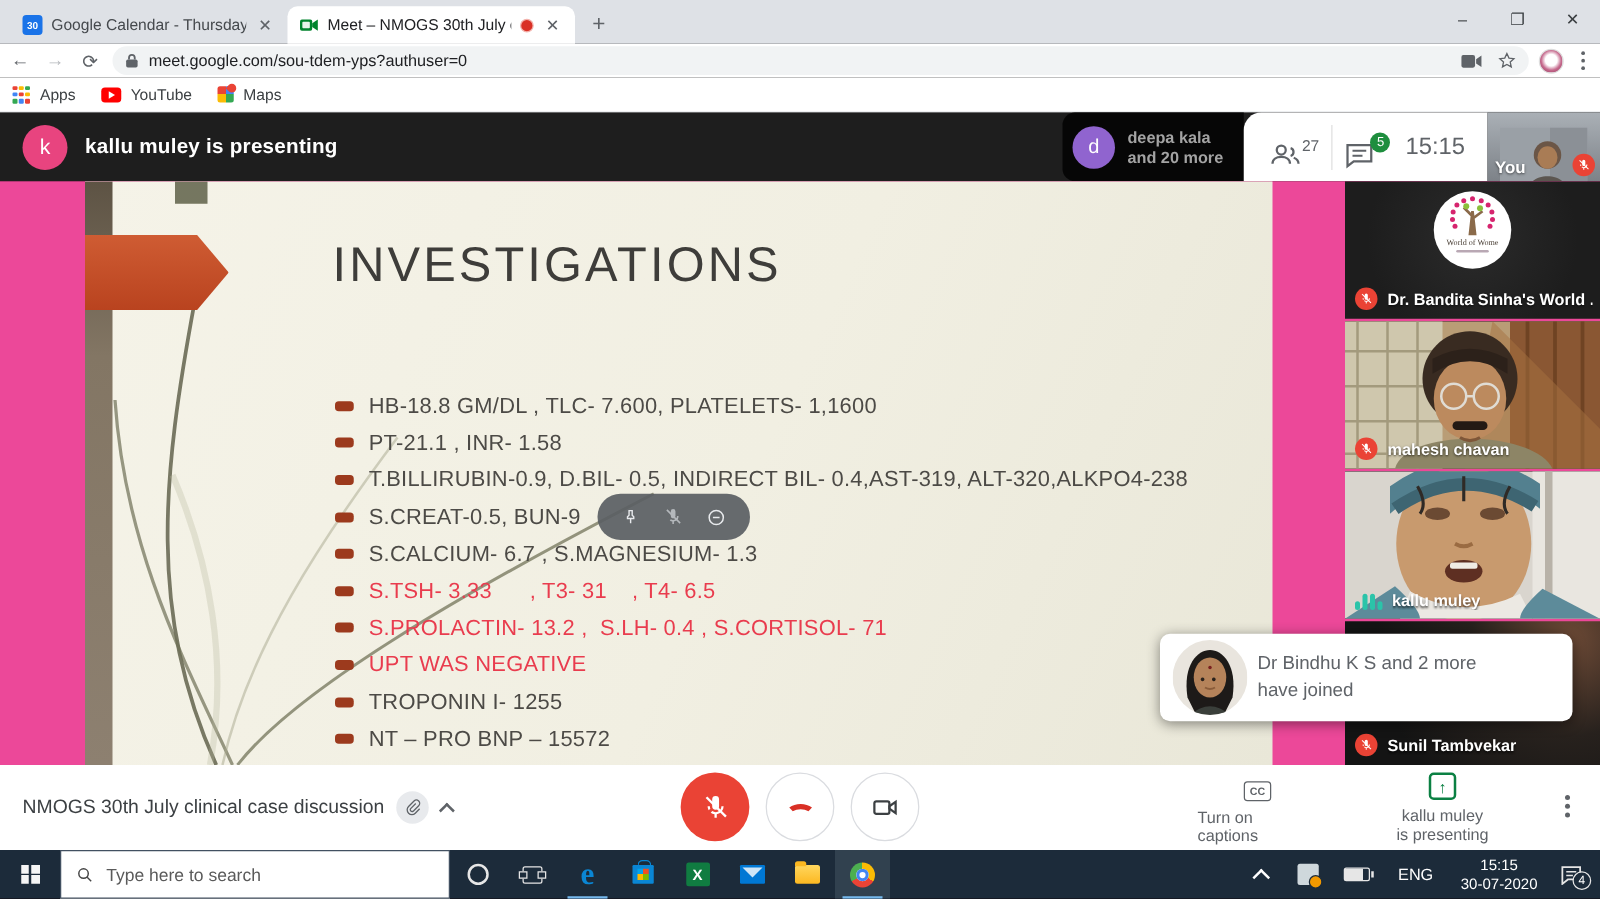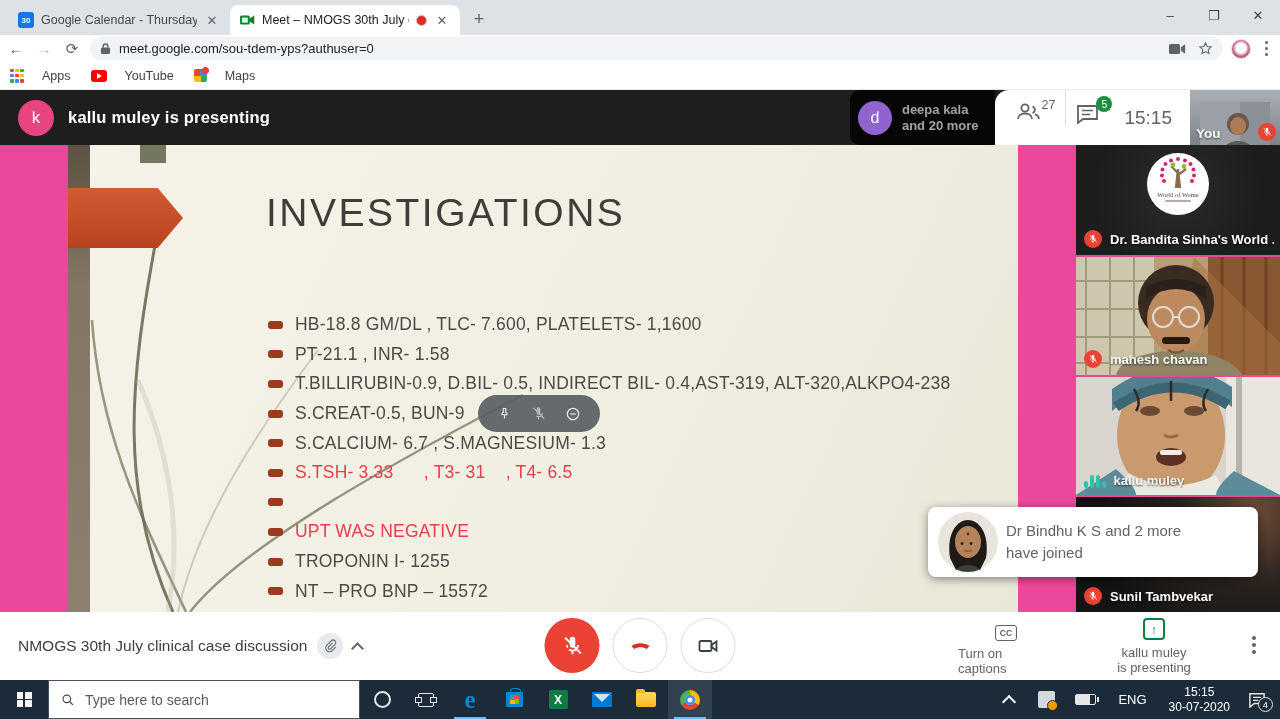--- a/index.html
+++ b/index.html
@@ -25,37 +25,37 @@
   .nav-ic { width:20px; height:20px; display:flex; align-items:center; justify-content:center; font-size:15px; color:#5f6368; }
   .nav-ic.disabled { color:#b6b9bd; }
   .omnibox { flex:1; height:23px; background:#f1f3f4; border-radius:12px; display:flex; align-items:center; padding:0 10px; gap:8px; }
   .url { flex:1; font-size:13px; color:#202124; white-space:nowrap; overflow:hidden; }
   .omni-right { display:flex; gap:12px; align-items:center; }
   .avatar-browser { width:20px; height:20px; border-radius:50%; background:radial-gradient(circle at 50% 45%, #fff 35%, #c56a8d 60%, #8e2f55 100%); border:1px solid #ddd; }
   .kebab-v { display:flex; flex-direction:column; gap:2.5px; padding:0 6px; }
   .kebab-v i { width:3.5px; height:3.5px; border-radius:50%; background:#5f6368; }
 
   .bookmarks { height:28px; background:#fff; border-bottom:1px solid #e8eaed; display:flex; align-items:center; padding:0 10px; gap:20px; }
-  .bm { display:flex; align-items:center; gap:18px; font-size:12.5px; color:#3c4043; }
+  .bm { display:flex; align-items:center; gap:8px; font-size:12.5px; color:#3c4043; }
   .apps-grid { width:14px; height:14px; display:grid; grid-template-columns:repeat(3,1fr); gap:1.2px; }
   .apps-grid i { border-radius:1px; }
   .yt-ic { width:16px; height:12px; background:#ff0000; border-radius:3px; position:relative; }
   .yt-ic:after { content:""; position:absolute; left:6px; top:3px; border-left:5px solid #fff; border-top:3px solid transparent; border-bottom:3px solid transparent; }
   .maps-ic { width:13px; height:13px; background:conic-gradient(#4285f4 0 25%, #34a853 0 50%, #fbbc05 0 75%, #ea4335 0 100%); border-radius:2px; position:relative; }
   .maps-ic:after { content:""; position:absolute; right:-2px; top:-2px; width:7px; height:7px; background:#ea4335; border-radius:50% 50% 50% 0; transform:rotate(45deg); }
 
   
   .meet-header { height:55px; background:#1e1e1e; display:flex; align-items:center; position:relative; }
   .pres-avatar { width:36px; height:36px; border-radius:50%; background:#e8447f; color:#fff; font-size:17px; display:flex; align-items:center; justify-content:center; margin:0 14px 0 18px; }
   .pres-text { color:#fff; font-size:16.5px; font-weight:bold; letter-spacing:.2px; }
   .header-right { position:absolute; right:0; top:0; height:55px; display:flex; align-items:stretch; }
   .deepa-pill { background:#060606; display:flex; align-items:center; gap:10px; padding:0 16px 0 8px; border-radius:10px 0 0 10px; }
   .deepa-avatar { width:34px; height:34px; border-radius:50%; background:#9064cf; color:#fff; font-size:16px; display:flex; align-items:center; justify-content:center; }
   .deepa-text { color:#a3a3a3; font-size:13px; font-weight:bold; line-height:16px; }
-  .stats { background:#fff; border-radius:14px 0 0 0; display:flex; align-items:flex-start; padding:0 10px; }
+  .stats { background:#fff; border-radius:14px 0 0 0; display:flex; align-items:center; padding:0 10px; }
   .stat-group { display:flex; align-items:flex-start; padding:0 10px; color:#5f6368; position:relative; }
   .stat-group + .stat-group { border-left:1px solid #e0e0e0; }
   .sup-count { font-size:12.5px; margin:-2px 0 0 1px; color:#5f6368; }
   .chat-badge { position:absolute; top:6px; right:-2px; min-width:16px; height:16px; border-radius:8px; background:#1e8e3e; color:#fff; font-size:10.5px; display:flex; align-items:center; justify-content:center; padding:0 3px; }
   .clock-header { font-size:19px; color:#5f6368; padding:0 8px 0 14px; align-self:center; }
   .you-tile { width:90px; background:linear-gradient(180deg,#aab0b6,#7d8288); position:relative; overflow:hidden; }
   .you-label { position:absolute; left:6px; bottom:4px; color:#fff; font-size:13.5px; font-weight:bold; text-shadow:0 1px 2px rgba(0,0,0,.6); }
   .mic-red { width:18px; height:18px; border-radius:50%; background:#ea4335; display:flex; align-items:center; justify-content:center; flex:none; }
   .you-tile .mic-red { position:absolute; right:4px; bottom:4px; }
   .you-sil { position:absolute; left:50%; top:12px; transform:translateX(-50%); }
@@ -316,20 +316,21 @@
         <div class="bullet-row tone-dark">
             <span class="b-marker"></span>
             <span class="b-text">S.CALCIUM- 6.7 , S.MAGNESIUM- 1.3</span>
           </div>
         <div class="bullet-row tone-red">
             <span class="b-marker"></span>
             <span class="b-text">S.TSH- 3.33      , T3- 31    , T4- 6.5</span>
           </div>
         <div class="bullet-row tone-red">
             <span class="b-marker"></span>
+            <span class="b-text">S.PROLACTIN- 13.2 ,  S.LH- 0.4 , S.CORTISOL- 71</span>
           </div>
         <div class="bullet-row tone-red">
             <span class="b-marker"></span>
             <span class="b-text">UPT WAS NEGATIVE</span>
           </div>
         <div class="bullet-row tone-dark">
             <span class="b-marker"></span>
             <span class="b-text">TROPONIN I- 1255</span>
           </div>
         <div class="bullet-row tone-dark">

